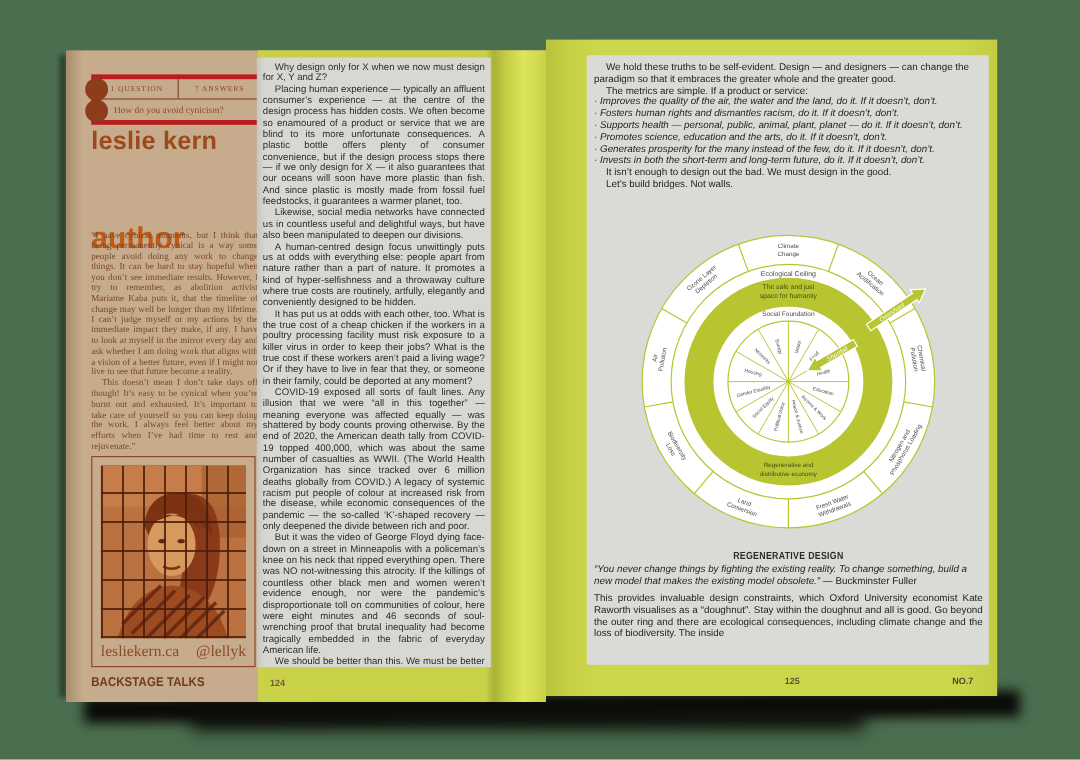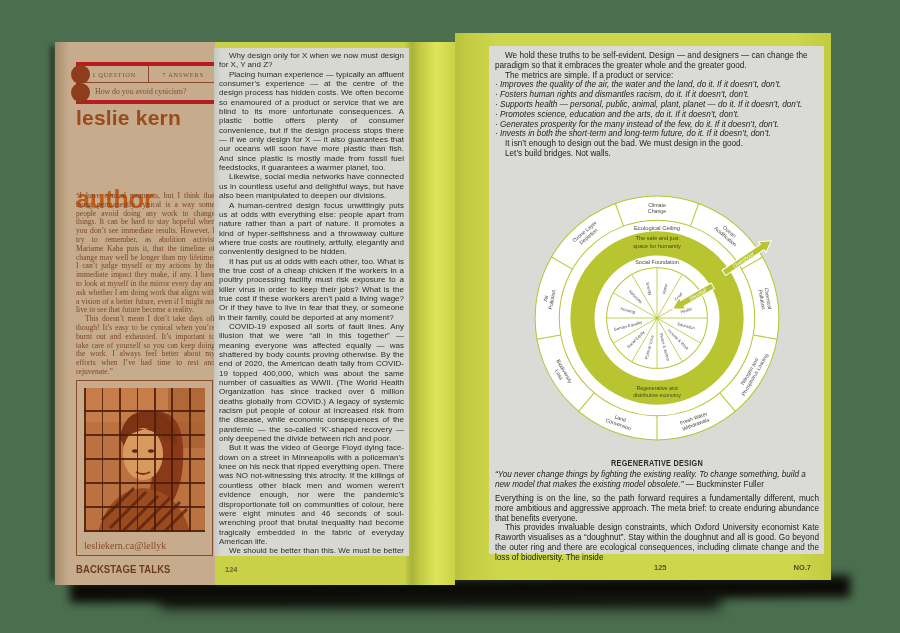--- a/index.html
+++ b/index.html
@@ -37,22 +37,22 @@
   .side-quote p{margin:0;}
   .side-quote p + p{text-indent:9px;}
   .photo-frame{position:absolute;left:21px;top:338px;width:137px;height:176px;border:1px solid #8a4a28;
                margin:0;box-sizing:border-box;}
   .photo{position:absolute;left:7px;top:7px;width:121px;height:144px;background:#b96f3d;overflow:hidden;}
   .photo svg{display:block;}
   .photo-grid{position:absolute;inset:0;
      background:
        repeating-linear-gradient(90deg,rgba(75,28,10,.85) 0 1.6px,transparent 1.6px 17.5px),
        repeating-linear-gradient(0deg,rgba(75,28,10,.85) 0 1.6px,transparent 1.6px 24px);}
-  .photo-caption{position:absolute;left:7px;right:7px;bottom:4px;display:flex;justify-content:flex-start;
-       font-family:"Liberation Serif",serif;font-size:10px;color:#8a4a28;}
+  .photo-caption{position:absolute;left:7px;right:7px;bottom:4px;display:flex;justify-content:space-between;
+       font-family:"Liberation Serif",serif;font-size:13px;color:#8a4a28;}
   .brand{position:absolute;left:21px;top:521px;font-size:9.5px;font-weight:bold;color:#6e3a1e;
          transform:scaleY(1.12);transform-origin:left top;letter-spacing:.1px;}
   .column{position:absolute;left:159px;top:6px;width:195px;height:508px;overflow:hidden;
           background:linear-gradient(90deg,#c7c7c1 0,#d8d8d3 7px,#d8d8d3);
           padding:3px 5px;box-sizing:border-box;
           font-size:8px;line-height:9.35px;color:#2c2c2a;text-align:justify;}
   .column p{margin:0;text-indent:10px;}
   .pagenum-left{position:absolute;left:170px;top:523px;font-size:7.5px;color:#75603a;font-weight:bold;}
   
   .page-right{position:absolute;left:455px;top:33px;width:376px;height:547px;
@@ -301,21 +301,20 @@
             </g>
           </svg></div>
 
       <div class="reg-block">
         <h3 class="reg-heading">REGENERATIVE DESIGN</h3>
         <p class="fuller-quote"><span>“You never change things by fighting the existing reality. To change something, build a new model that makes the existing model obsolete.”</span><span class="fuller-attr"> —  Buckminster Fuller</span></p>
       </div>
 
       <div class="rp-body">
 
-          <p>Everything is on the line, so the path forward requires a fundamentally different, much more ambitious and aggressive approach. The meta brief: to create enduring abundance that benefits everyone.</p>
 
 
           <p>This provides invaluable design constraints, which Oxford University economist Kate Raworth visualises as a “doughnut”. Stay within the doughnut and all is good. Go beyond the outer ring and there are ecological consequences, including climate change and the loss of biodiversity. The inside</p>
         </div>
     </section>
 
     <div class="pagenum-right">125</div>
     <div class="issue">NO.7</div>
   </div>
 </div>

